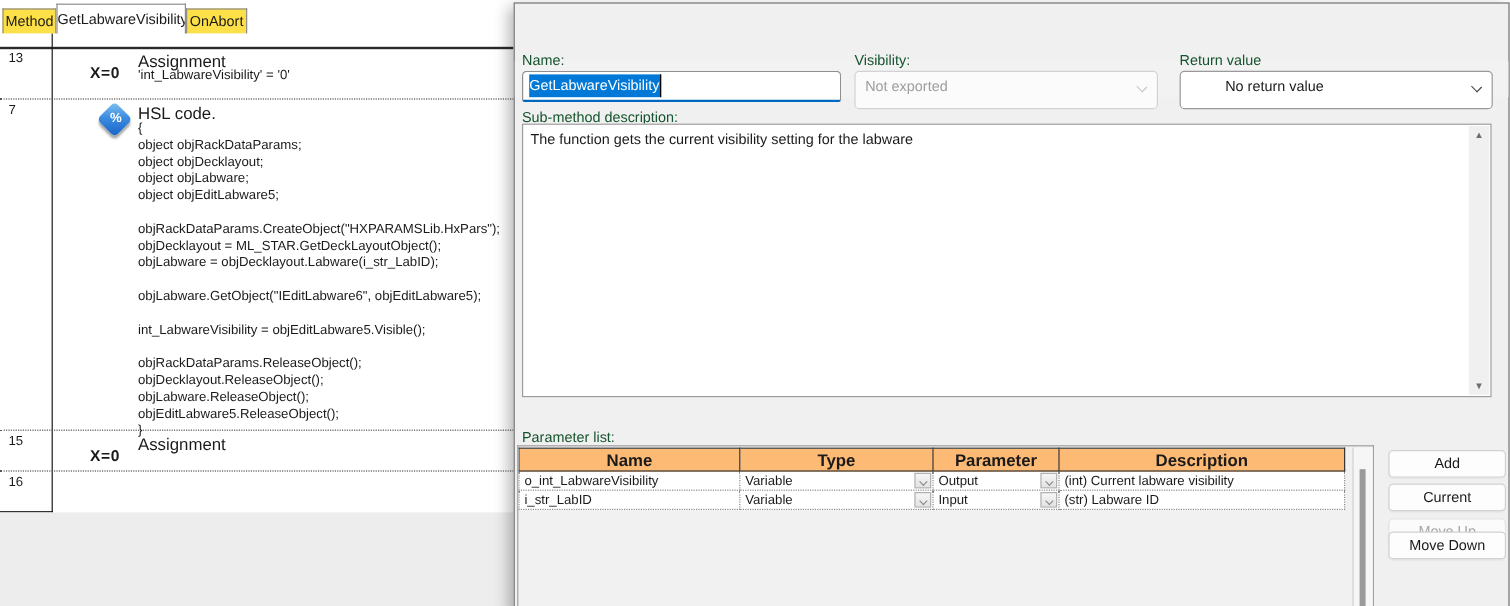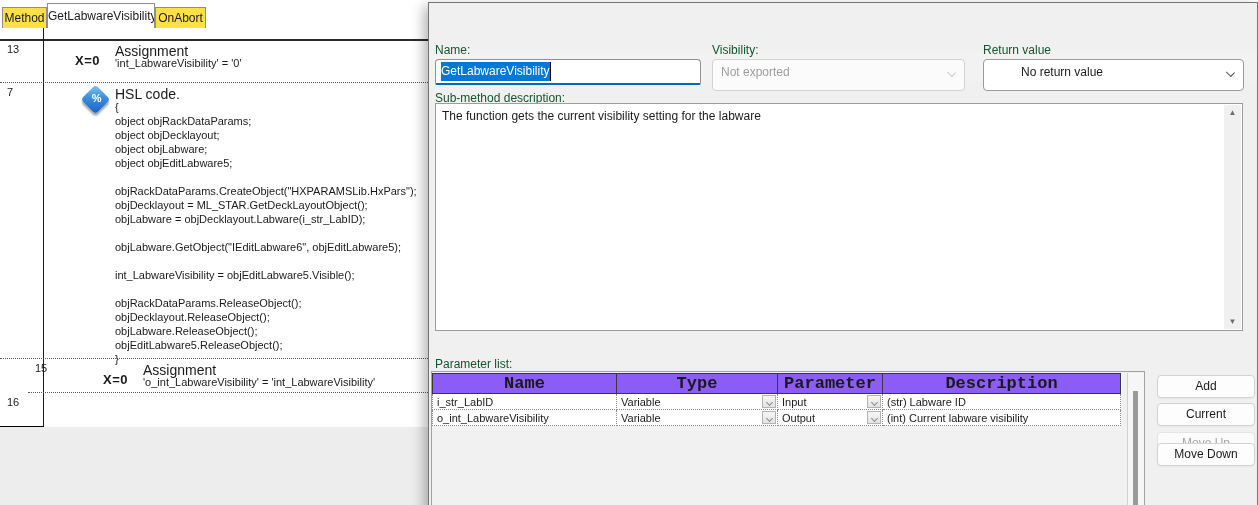--- a/index.html
+++ b/index.html
@@ -23,21 +23,21 @@
   .mrow { position:absolute; left:0; width:428px; border-bottom:1px dotted #555; }
   .mrow .num { position:absolute; left:7px; top:3px; font-size:11px; }
   .mrow .x0 { position:absolute; left:75px; top:13px; width:32px; font-weight:bold;
     font-size:13px; letter-spacing:0.5px; }
   .mrow .rtitle { position:absolute; left:115px; top:3px; font-size:14px; }
   .mrow .rline { position:absolute; left:115px; top:17px; font-size:11px; }
   .mrow .rcode { position:absolute; left:115px; top:17px; font-size:11px; line-height:14px;
     white-space:pre; }
   .row13 { top:12px; height:43px; }
   .row14 { top:55px; height:276px; }
-  .row15 { top:331px; height:34px;margin-left:28px; }
+  .row15 { top:331px; height:34px; }
   .row16 { top:365px; height:34px; border-bottom:none; }
   .num16cell { position:absolute; left:0; top:365px; width:44px; height:34px;
     border-bottom:1px solid #000; }
   .hsl-icon { position:absolute; left:85px; top:6px; width:21px; height:21px;
     background:linear-gradient(135deg,#85c4f2 0%,#3b8de0 45%,#1661c4 100%);
     transform:rotate(45deg); border-radius:4px; box-shadow:2px 2px 2px rgba(0,0,0,0.35); }
   .hsl-icon span { position:absolute; left:0; top:3px; width:21px; text-align:center;
     transform:rotate(-45deg); color:#fff; font-weight:bold; font-size:11px; }
   .gray-below { position:absolute; left:0; top:399px; width:428px; height:78px;
     background:#ededed; }
@@ -73,22 +73,22 @@
   .desc-text { position:absolute; left:6px; top:5px; right:24px; font-size:12px; }
   .vscroll { position:absolute; right:1px; top:1px; bottom:1px; width:17px; background:#f0f0f0; }
   .vscroll .arr { position:absolute; left:0; width:17px; height:15px; text-align:center;
     font-size:8px; color:#6d6d6d; line-height:15px; }
   .vscroll .arr.up { top:0; } .vscroll .arr.down { bottom:0; }
 
   .param-box { position:absolute; left:2px; top:368px; width:714px; height:142px;
     border:1px solid #a0a0a0; border-bottom:none; background:#f1f1f1; overflow:hidden; }
   .ptable { position:absolute; left:0; top:1px; width:688px; border-collapse:collapse;
     table-layout:fixed; background:#fff; }
-  .ptable th { border:1px solid #383838; background:#8b5cf6; font-size:17px; font-weight:bold;
-    height:19px; text-align:center;font-family:Liberation Mono, monospace; }
+  .ptable th { border:1px solid #383838; background:#fdba74; font-size:14px; font-weight:bold;
+    height:19px; text-align:center; }
   .ptable td { border:1px dotted #8a8a8a; font-size:11px; height:16px; padding:0 0 0 4px;
     position:relative; white-space:nowrap; overflow:hidden; }
   .cell-drop { position:absolute; right:1px; top:1px; bottom:1px; width:14px;
     background:linear-gradient(#f6f6f6,#e3e3e3); border:1px solid #b2b2b2; }
   .cell-drop .chev { position:absolute; left:3.5px; top:4px; width:5px; height:5px;
     border-right:1.2px solid #8a8a8a; border-bottom:1.2px solid #8a8a8a; transform:rotate(45deg); }
   .grid-scroll { position:absolute; right:0; top:1px; bottom:0; width:17px; background:#f6f6f6;
     border-left:1px solid #d0d0d0; }
   .grid-thumb { position:absolute; left:5px; top:18px; bottom:0; width:5px; background:#9a9a9a; }
 
@@ -144,21 +144,20 @@
 objDecklayout.ReleaseObject();
 objLabware.ReleaseObject();
 objEditLabware5.ReleaseObject();
 }</div>
     </div>
 
     <div class="mrow row15">
       <div class="num">15</div>
       <div class="x0">X=0</div>
       <div class="rtitle">Assignment</div>
-      <div class="rline">'o_int_LabwareVisibility' = 'int_LabwareVisibility'</div>
     </div>
 
     <div class="mrow row16">
       <div class="num">16</div>
     </div>
     <div class="num16cell"></div>
 
     <div class="gray-below"></div>
   </div>
 </div>
@@ -213,50 +212,50 @@
           <col style="width:238px">
         </colgroup>
       <tbody>
           <tr>
         <th>Name</th>
         <th>Type</th>
         <th>Parameter</th>
         <th>Description</th>
       </tr>
       <tr>
-        <td>i_str_LabID</td>
+        <td>o_int_LabwareVisibility</td>
         <td>
           <span>Variable</span>
           <span class="cell-drop">
                 <span class="chev"></span>
               </span>
         </td>
         <td>
-          <span>Input</span>
-          <span class="cell-drop">
-                <span class="chev"></span>
-              </span>
-        </td>
-        <td>(str) Labware ID</td>
+          <span>Output</span>
+          <span class="cell-drop">
+                <span class="chev"></span>
+              </span>
+        </td>
+        <td>(int) Current labware visibility</td>
       </tr>
       <tr>
-        <td>o_int_LabwareVisibility</td>
+        <td>i_str_LabID</td>
         <td>
           <span>Variable</span>
           <span class="cell-drop">
                 <span class="chev"></span>
               </span>
         </td>
         <td>
-          <span>Output</span>
-          <span class="cell-drop">
-                <span class="chev"></span>
-              </span>
-        </td>
-        <td>(int) Current labware visibility</td>
+          <span>Input</span>
+          <span class="cell-drop">
+                <span class="chev"></span>
+              </span>
+        </td>
+        <td>(str) Labware ID</td>
       </tr>
     </tbody>
       </table>
     <div class="grid-scroll">
       <div class="grid-thumb"></div>
     </div>
   </div>
 
   <div class="side-btn btn-add">Add</div>
   <div class="side-btn btn-remove">Current</div>

